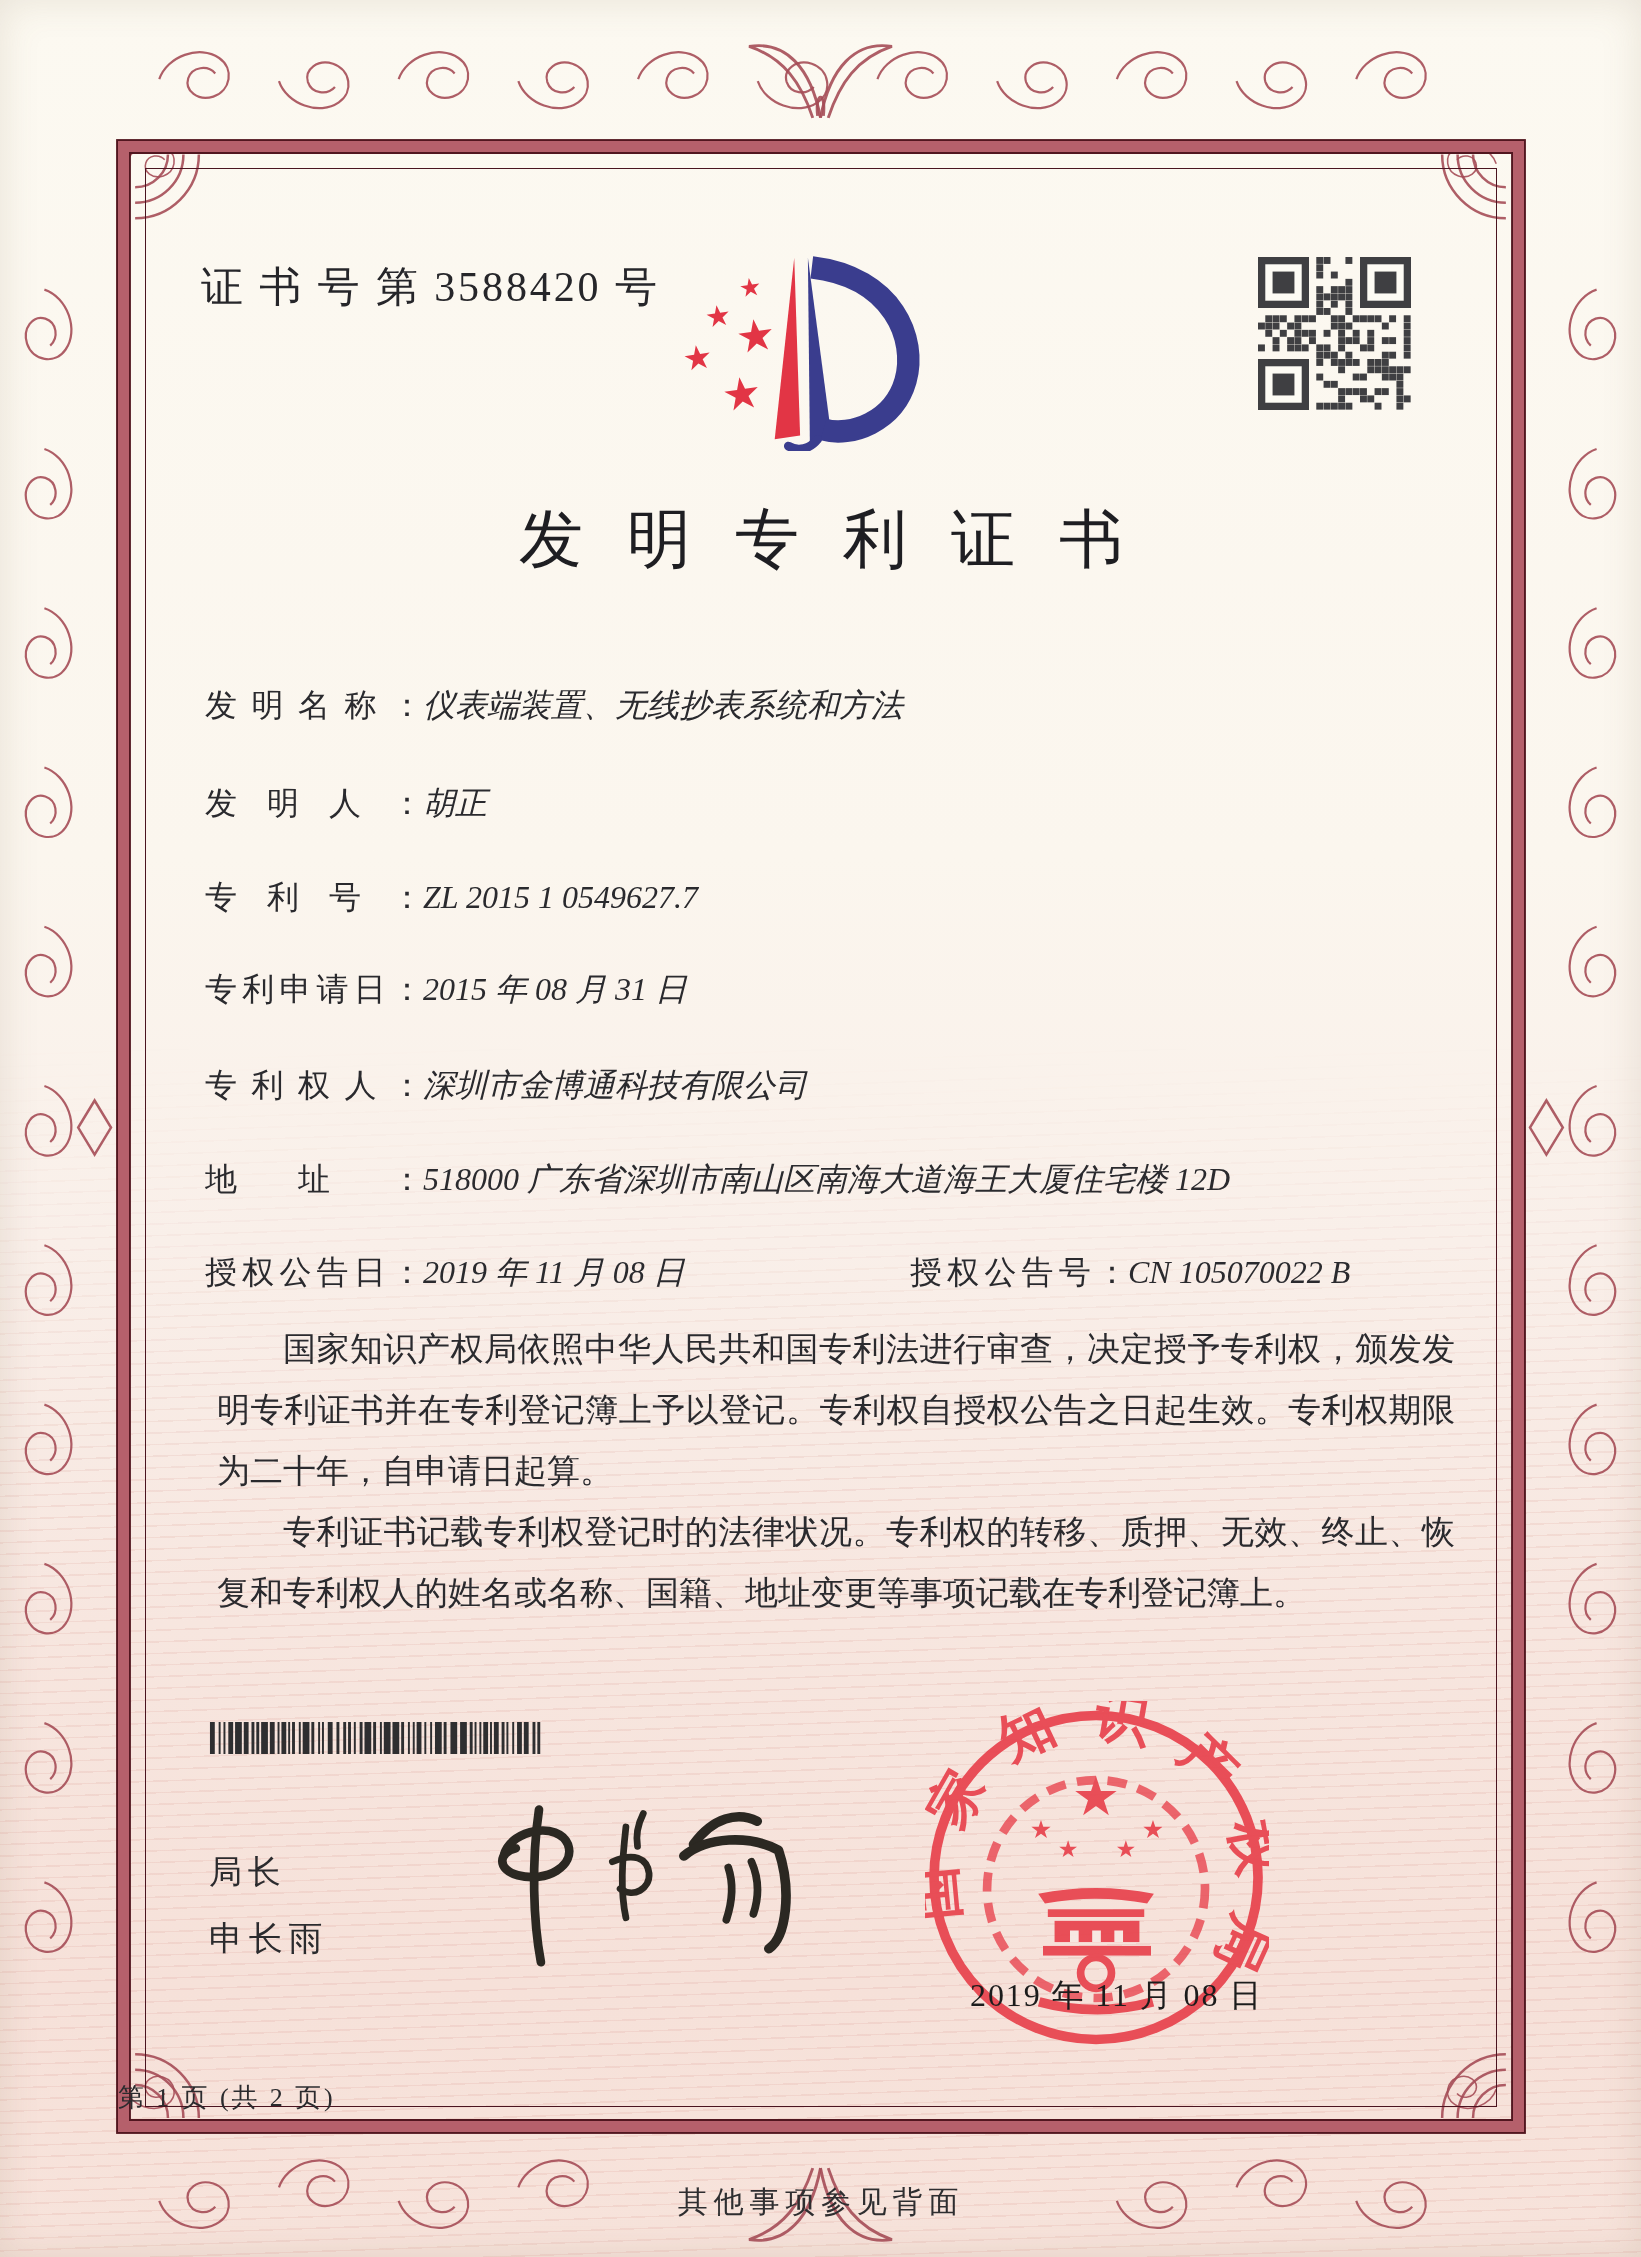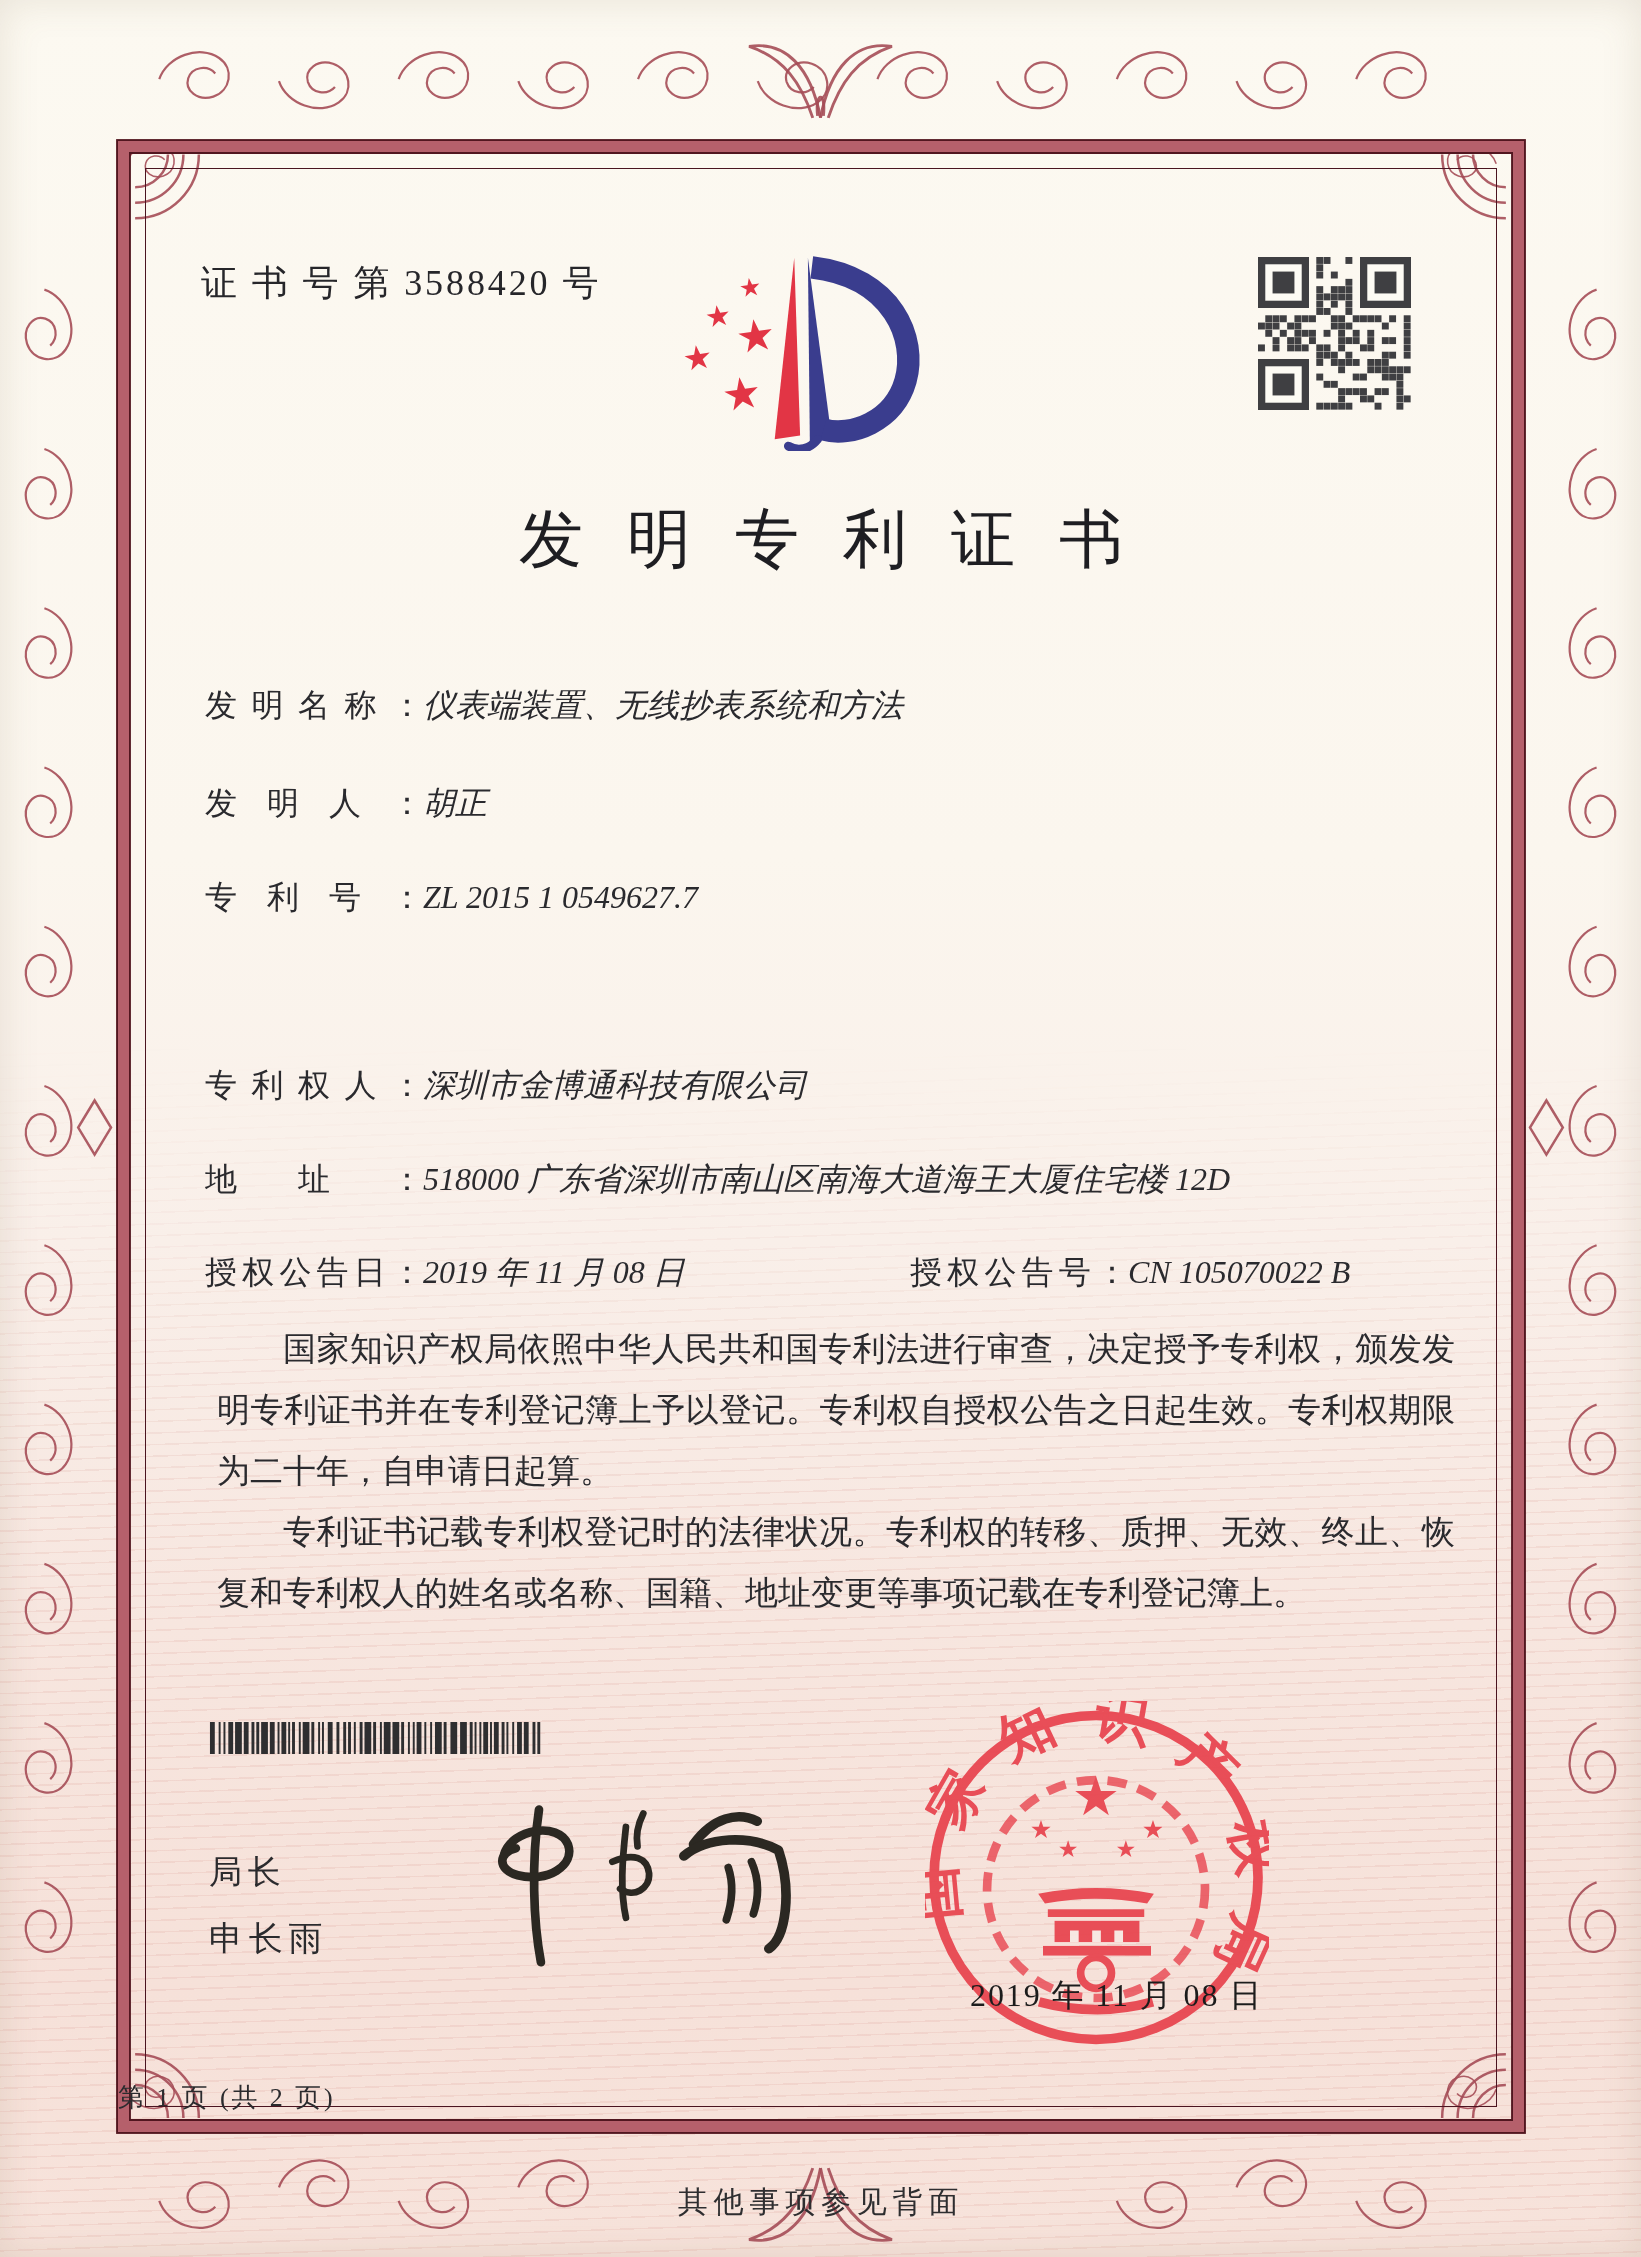--- a/index.html
+++ b/index.html
@@ -20,21 +20,21 @@
   .orn{position:absolute;left:0;top:0;pointer-events:none;}
   .frame-band{
     position:absolute;left:118px;top:141px;width:1406px;height:1991px;
     border:11.6px solid #b5606b;box-sizing:border-box;
     box-shadow:0 0 0 1.9px #51161f, inset 0 0 0 1.9px #51161f;
   }
   .frame-inner{
     position:absolute;left:145px;top:168px;width:1352px;height:1939px;
     border:1.9px solid #4a1420;box-sizing:border-box;
   }
-  .cert-no{position:absolute;left:201px;top:259px;font-size:36px;letter-spacing:2.9px;color:#26262a;}
+  .cert-no{position:absolute;left:201px;top:259px;font-size:42px;letter-spacing:2.9px;color:#26262a;}
   .logo{position:absolute;left:666px;top:238px;width:261px;height:222px;}
   .star{position:absolute;color:#e23545;line-height:1;transform:rotate(-8deg);}
   .qr{position:absolute;left:1258px;top:257px;width:153px;height:153px;}
   .title{
     position:absolute;left:118px;top:496px;width:1406px;text-align:center;
     font-size:64px;font-weight:400;color:#1e1e22;letter-spacing:44px;text-indent:44px;white-space:nowrap;
   }
   .row{position:absolute;left:205px;font-size:32px;line-height:44px;white-space:nowrap;color:#2a2a2e;}
   .row .lab{display:inline-block;width:218px;text-align:justify;text-align-last:justify;vertical-align:top;}
   .row .val{display:inline-block;vertical-align:top;font-style:italic;}
@@ -286,20 +286,23 @@
 
   <div class="row" style="top:683px;">
     <span class="lab">发明名称：</span><span class="val">仪表端装置、无线抄表系统和方法</span>
   </div>
   <div class="row" style="top:781px;">
     <span class="lab">发明人：</span><span class="val">胡正</span>
   </div>
   <div class="row" style="top:875px;">
     <span class="lab">专利号：</span><span class="val">ZL 2015 1 0549627.7</span>
   </div>
+  <div class="row" style="top:967px;">
+    <span class="lab">专利申请日：</span><span class="val">2015 年 08 月 31 日</span>
+  </div>
   <div class="row" style="top:1063px;">
     <span class="lab">专利权人：</span><span class="val">深圳市金博通科技有限公司</span>
   </div>
   <div class="row" style="top:1157px;">
     <span class="lab">地址：</span><span class="val">518000 广东省深圳市南山区南海大道海王大厦住宅楼 12D</span>
   </div>
   <div class="row" style="top:1250px;">
     <span class="lab">授权公告日：</span><span class="val">2019 年 11 月 08 日</span>
     <span class="pair2">
       <span class="lab">授权公告号：</span><span class="val">CN 105070022 B</span>

